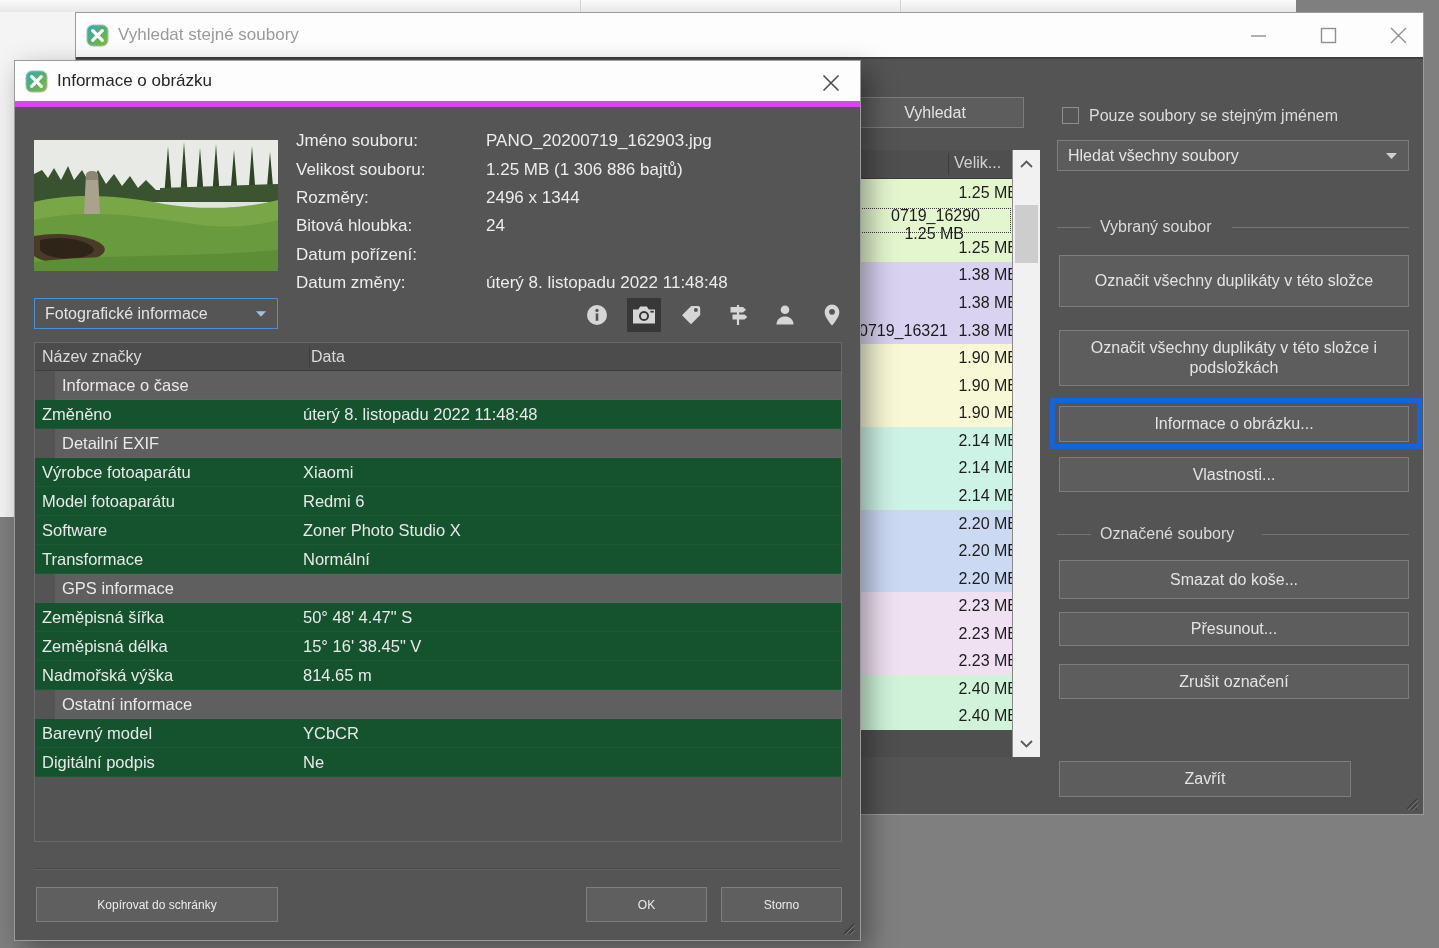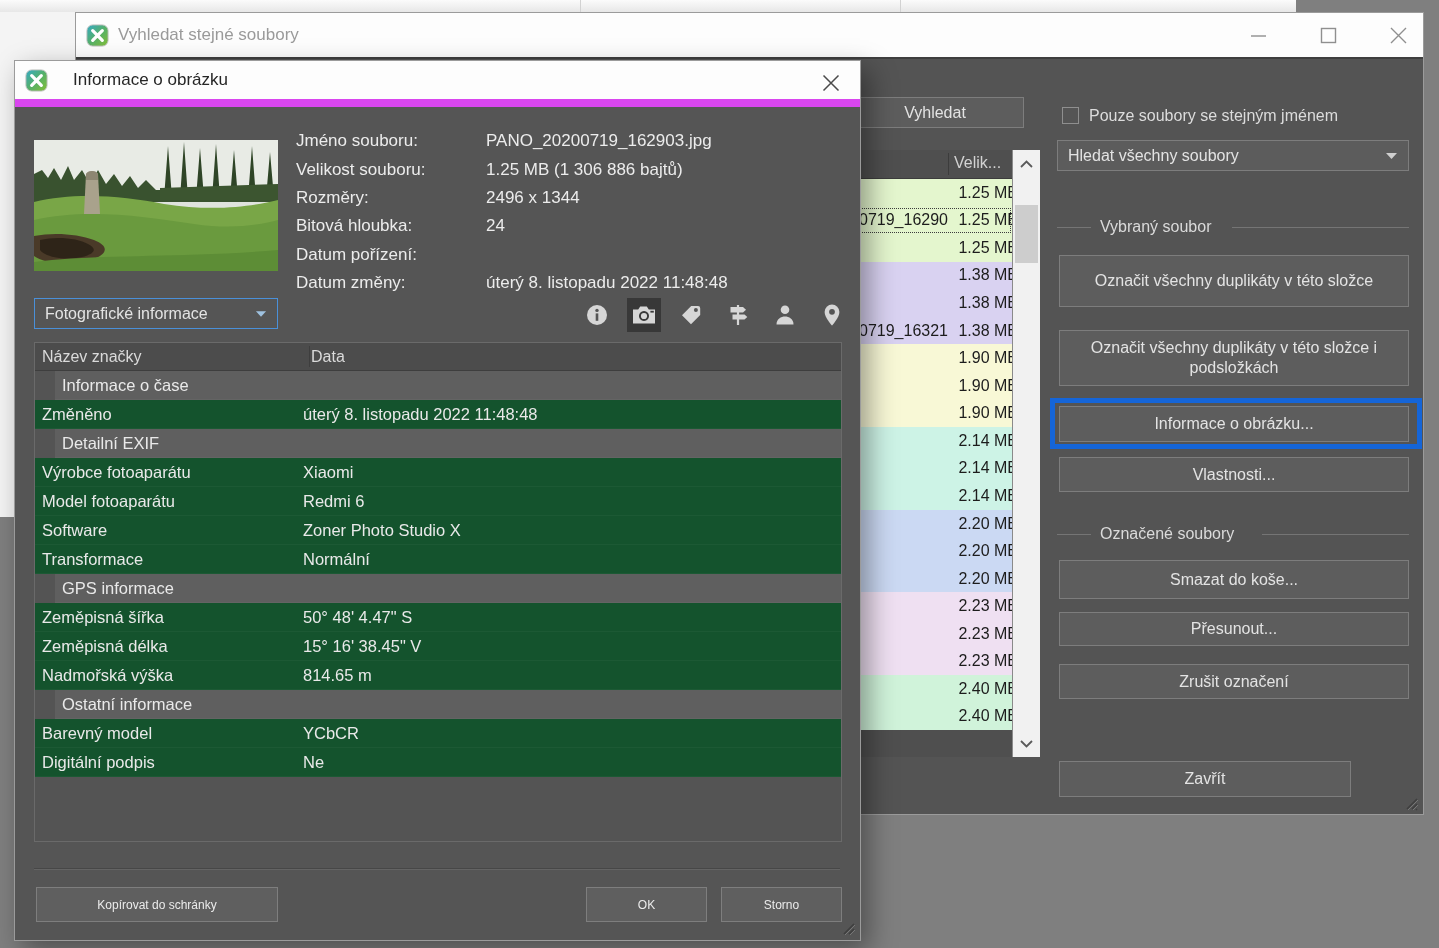--- a/index.html
+++ b/index.html
@@ -45,34 +45,34 @@
   
   #file-list{position:absolute;left:846px;top:150px;width:166px;height:607px;overflow:hidden;
     background:#4f4f4f;}
   #list-header{height:28px;background:#4f4f4f;border-bottom:1px solid #3c3c3c;position:relative;
     color:#d2d2d2;font-size:16px;}
   #list-header .col-sep{position:absolute;top:3px;bottom:3px;width:1px;background:#3c3c3c;}
   #size-col-header{position:absolute;left:108px;top:4px;}
   .lrow{height:27.57px;display:flex;align-items:center;color:#1c1c1c;font-size:16px;box-sizing:border-box;}
   .lrow .l-name{width:102px;flex:0 0 auto;text-align:right;overflow:hidden;white-space:nowrap;}
   .lrow .l-size{width:70px;flex:0 0 auto;text-align:right;white-space:nowrap;padding-right:0;}
-  .lrow.focused{outline:1px dotted #3c3c3c;outline-offset:-2px;}
+  .lrow.focused{outline:1px dotted #3c3c3c;outline-offset:-2px;flex-direction:column;}
   
   #list-scrollbar{position:absolute;left:1012px;top:150px;width:28px;height:607px;background:#f1f1f1;
     border-left:1px solid #8a8a8a;box-sizing:border-box;}
   .sb-btn{position:absolute;left:0;width:100%;height:27px;display:flex;align-items:center;justify-content:center;}
   #sb-thumb{position:absolute;left:2px;width:23px;top:55px;height:58px;background:#cdcdcd;}
 
   
   .grip{position:absolute;width:16px;height:16px;}
 
   
   #info-dialog{left:14px;top:60px;width:847px;height:881px;background:#555555;
     box-shadow:8px 10px 26px rgba(0,0,0,0.38);}
-  #info-dialog .titlebar{border-bottom:8px solid #d946ef;gap:16px;}
+  #info-dialog .titlebar{border-bottom:6px solid #d946ef;}
   #dlg-close{position:absolute;right:6px;top:0;width:46px;height:44px;display:flex;align-items:center;justify-content:center;}
 
   #thumb{position:absolute;left:19px;top:79px;width:244px;height:131px;overflow:hidden;background:#c9cfc6;}
   #thumb svg{display:block;}
 
   #info-fields{position:absolute;left:281px;top:66px;width:545px;}
   .field-row{display:flex;height:28.4px;align-items:center;font-size:17px;color:#ececec;}
   .f-label{width:190px;flex:0 0 auto;}
   .f-value{flex:1;}
 

